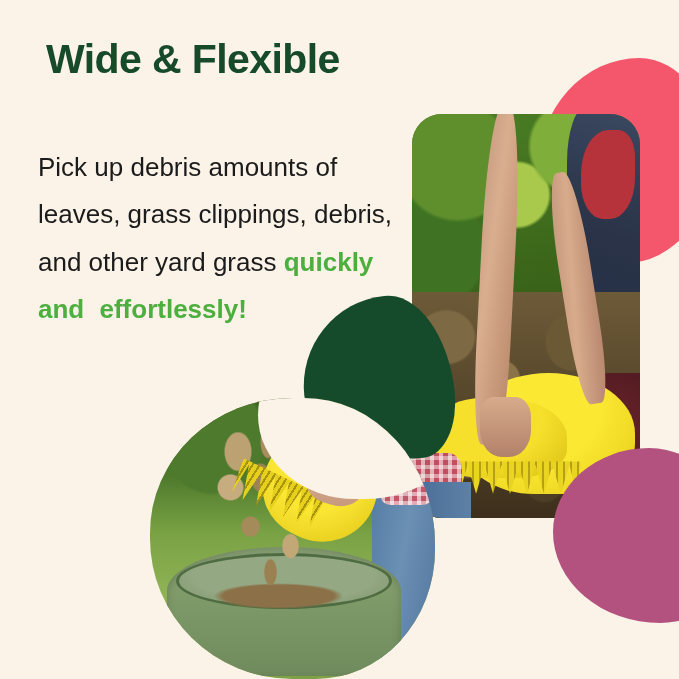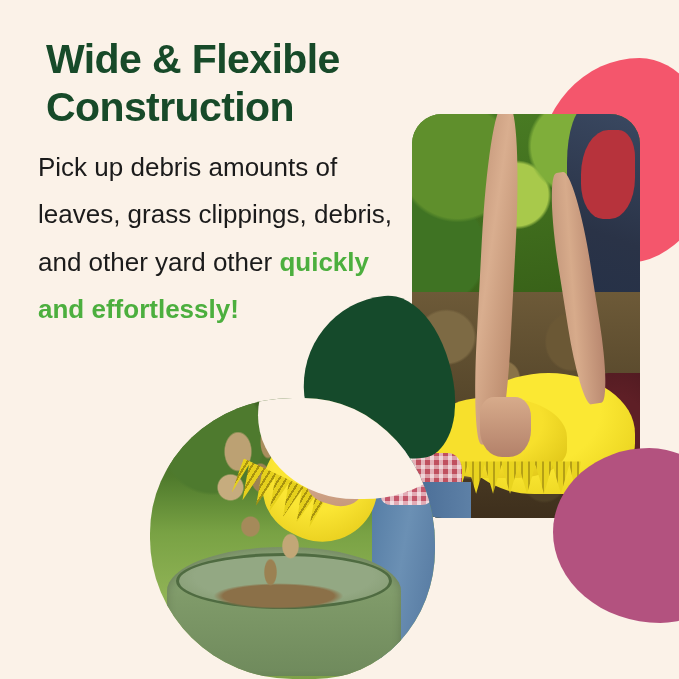--- a/index.html
+++ b/index.html
@@ -263,25 +263,24 @@
     <div class="bag-debris"></div>
     <div class="leaves-falling"></div>
     <div class="scoop-l"></div>
     <div class="scoop-l-teeth"></div>
     <div class="hand2"></div>
     <div class="notch"></div>
   </div>
 
   <div id="headline" style="color: rgb(23, 74, 41);">
     <div>Wide &amp; Flexible</div>
-    <div>Construction</div>
   </div>
 
   <div id="bodycopy" style="color: rgb(27, 27, 27);">
     <span>Pick up debris amounts</span>
     <span>of leaves, grass clippings,</span>
     <span>debris, and other yard</span>
-    <span>other </span>
+    <span>grass </span>
     <span class="hl" style="color: rgb(76, 175, 62);">quickly and</span>
-    <span class="hl" style="color: rgb(76, 175, 62);">effortlessly!</span>
+    <span class="hl" style="color: rgb(76, 175, 62); margin-left: 8px;">effortlessly!</span>
   </div>
 
 </div>
 
 </body></html>

